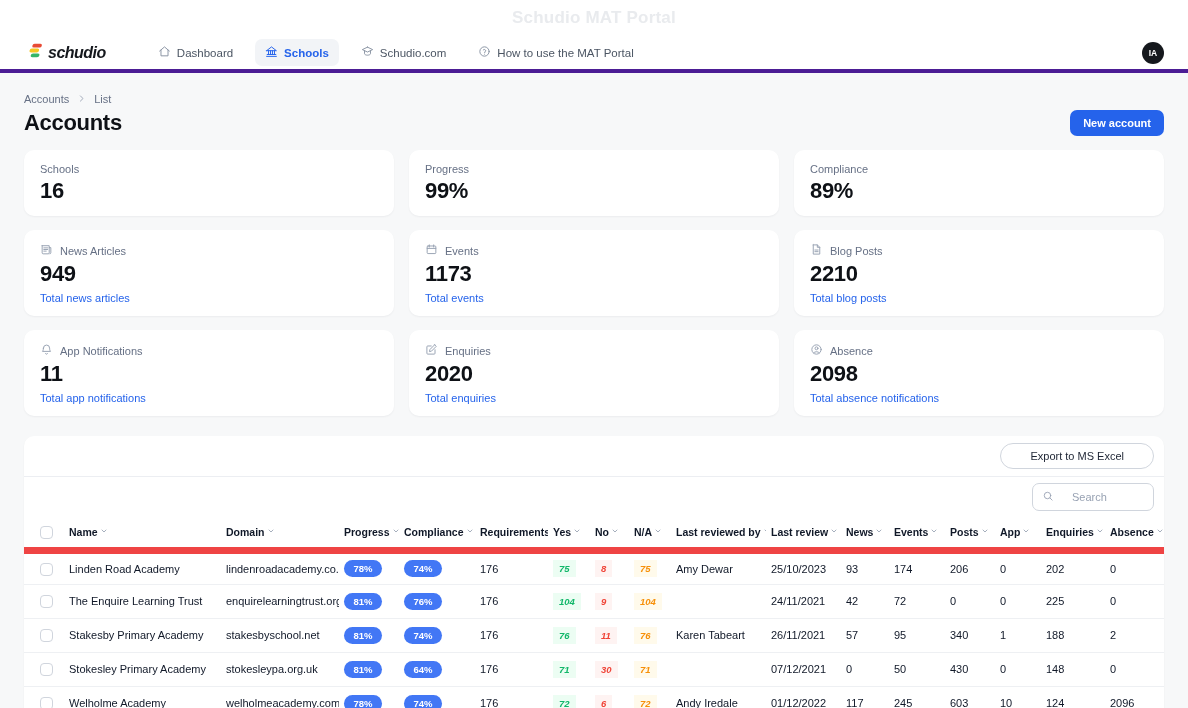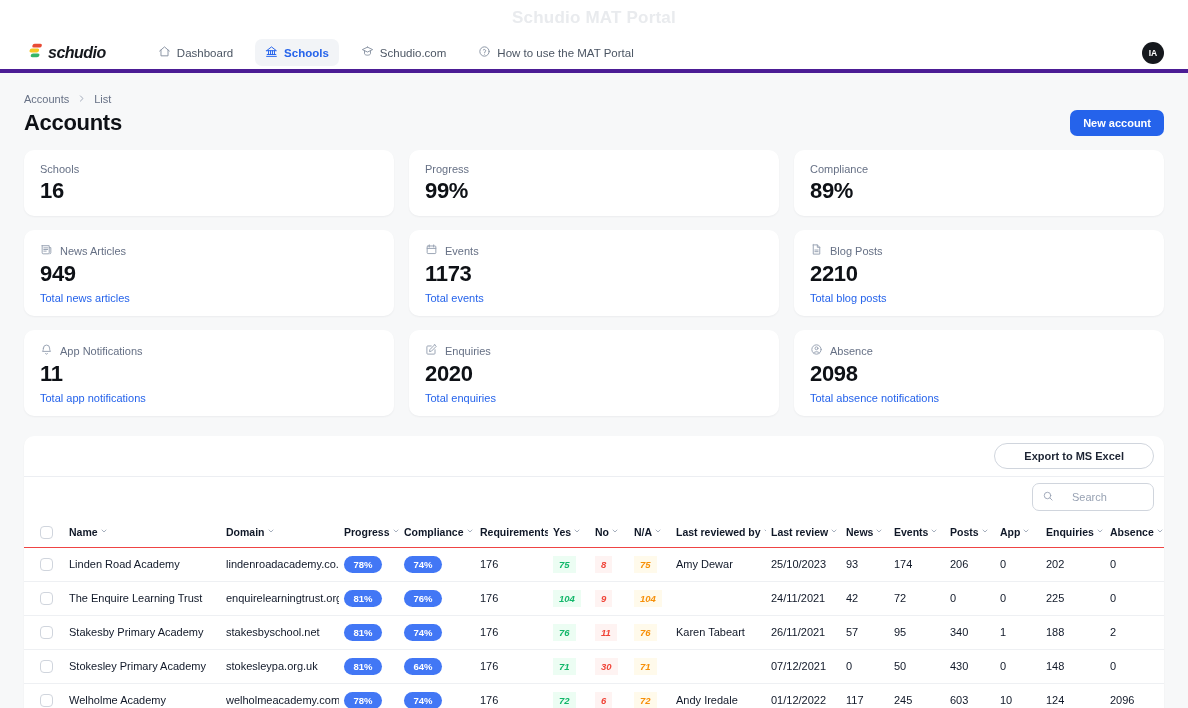--- a/index.html
+++ b/index.html
@@ -29,29 +29,29 @@
 
   .cards { display:grid; grid-template-columns:1fr 1fr 1fr; gap:15px; margin-top:14px; }
   .card { background:#fff; border-radius:10px; padding:13px 16px 12px; box-shadow:0 1px 2px rgba(16,24,40,.05); }
   .card .label { font-size:11px; color:#667085; display:flex; align-items:center; gap:7px; }
   .card .label svg { width:13px; height:13px; color:#98a2b3; flex:0 0 auto; }
   .card .value { font-size:22px; font-weight:700; color:#0e1116; margin-top:3px; letter-spacing:-.3px; }
   .card .link { font-size:11px; color:var(--accent); margin-top:5px; cursor:pointer; width:max-content; }
 
   .table-card { background:#fff; border-radius:10px 10px 0 0; margin-top:20px; height:276px; box-shadow:0 1px 2px rgba(16,24,40,.05); overflow:hidden; }
   .table-toolbar { display:flex; justify-content:flex-end; padding:7px 10px; border-bottom:1px solid #eceef2; }
-  .btn-secondary { background:#fff; border:1px solid #d0d5dd; border-radius:13px; font-size:11px; font-weight:700; color:#1d2433; padding:6px 29px; cursor:pointer; font-family:inherit; }
+  .btn-secondary { background:#fff; border:1px solid #d0d5dd; border-radius:13px; font-size:11px; font-weight:400; color:#1d2433; padding:6px 29px; cursor:pointer; font-family:inherit; }
   .table-search { display:flex; justify-content:flex-end; padding:6px 10px; }
   .search-box { display:flex; align-items:center; gap:18px; border:1px solid #d0d5dd; border-radius:7px; padding:4px 9px; width:122px; background:#fff; }
   .search-box svg { width:12px; height:12px; color:#98a2b3; flex:0 0 auto; }
   .search-box input { border:none; outline:none; font-size:11px; width:100%; color:#101828; background:transparent; font-family:inherit; }
   .search-box input::placeholder { color:#98a2b3; }
 
   table { width:100%; border-collapse:collapse; table-layout:fixed; }
-  thead th { font-size:10.5px; font-weight:700; color:#101828; text-align:left; padding:8px 5px; border-bottom:1px solid #ef4444; white-space:nowrap; overflow:hidden; cursor:pointer; }
+  thead th { font-size:10.5px; font-weight:700; color:#101828; text-align:left; padding:8px 5px; border-bottom:7px solid #ef4444; white-space:nowrap; overflow:hidden; cursor:pointer; }
   thead th .sort-icon { color:#98a2b3; margin-left:2px; vertical-align:1px; }
   tbody td { font-size:11px; color:#101828; padding:0 5px; height:34px; border-bottom:1px solid #eef0f3; white-space:nowrap; overflow:hidden; }
   .cell-check { padding-left:16px !important; }
   .checkbox { width:13px; height:13px; border:1px solid #d0d5dd; border-radius:4px; display:inline-block; background:#fff; cursor:pointer; vertical-align:middle; }
 
   .pill-progress { display:inline-block; min-width:38px; text-align:center; background:var(--pill-blue); color:#fff; font-size:9.5px; font-weight:600; border-radius:9px; padding:3px 4px; }
   .badge { display:inline-block; font-size:9.5px; font-weight:600; border-radius:0; padding:3px 6px;font-style:italic; }
   .badge-green { background:#ecfdf3; color:var(--green); }
   .badge-red { background:#fef3f2; color:var(--red); }
   .badge-amber { background:#fffaeb; color:var(--amber); }

